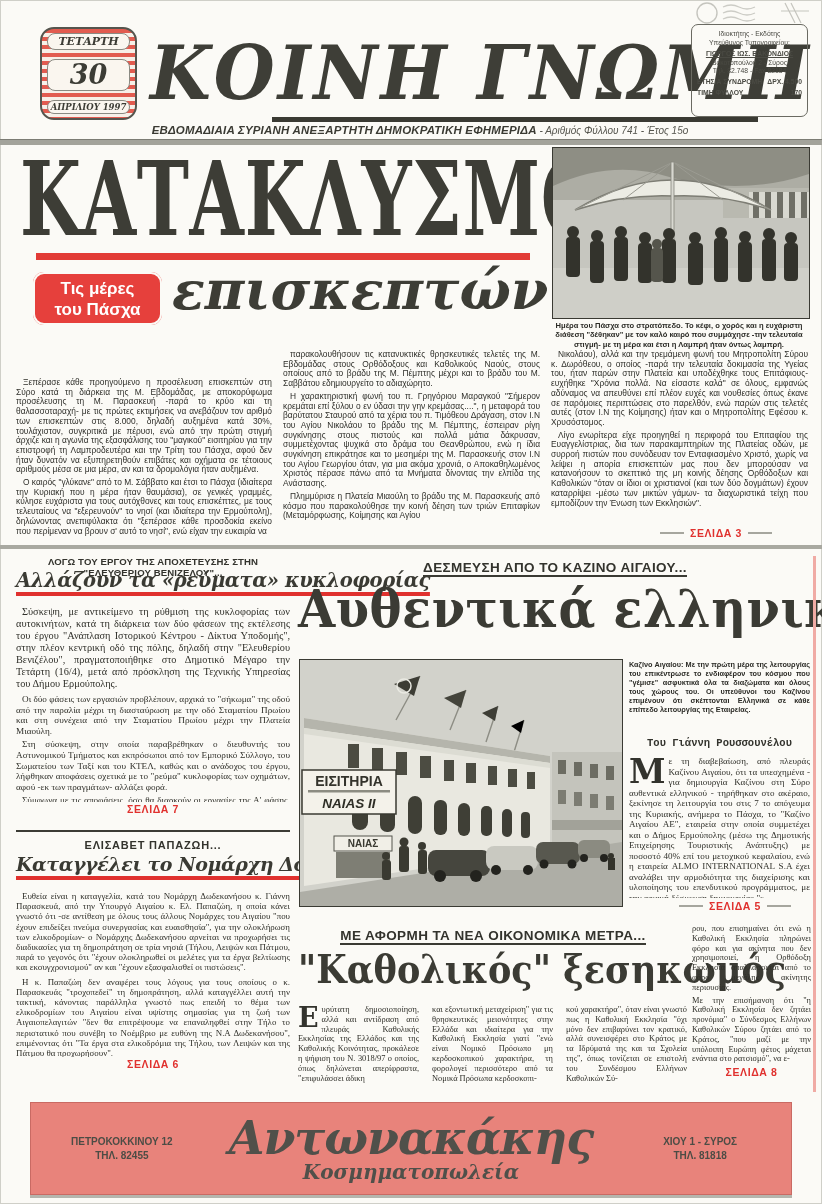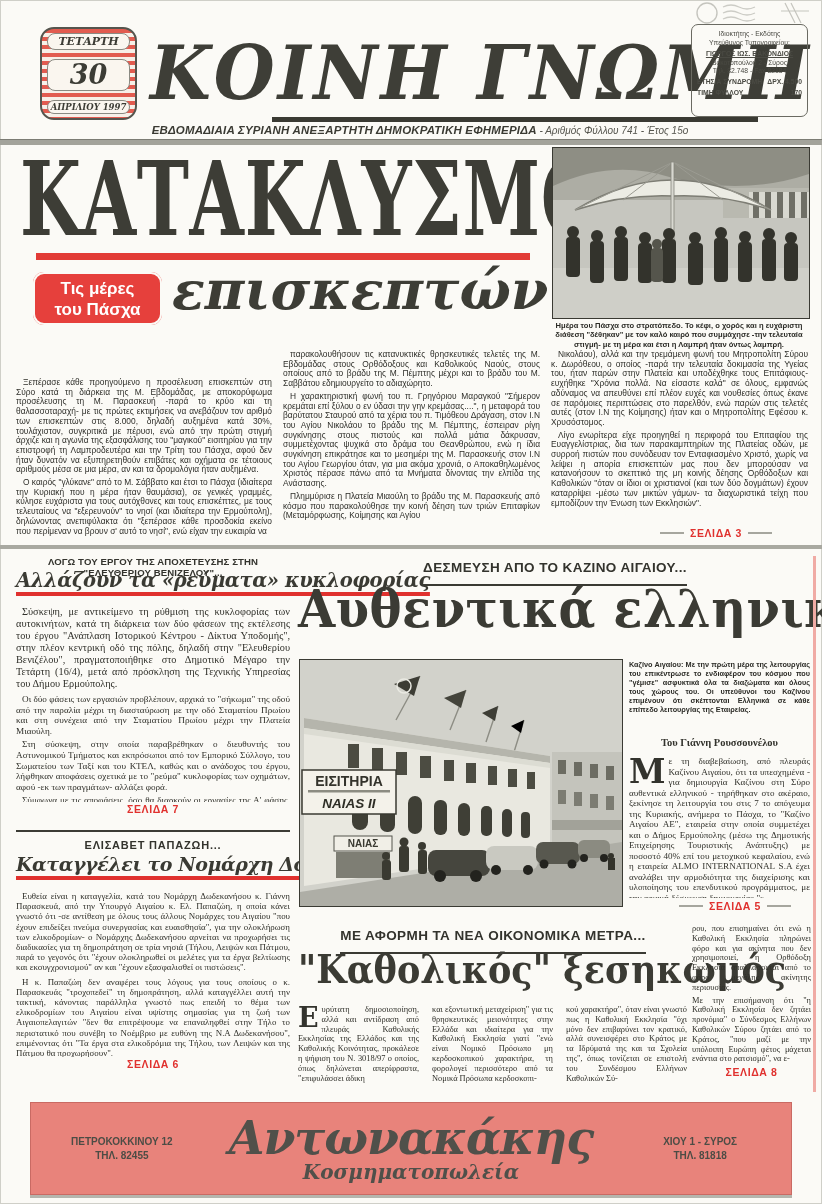--- a/index.html
+++ b/index.html
@@ -70,28 +70,28 @@
   .lc-divider{left:16px;top:830px;width:274px;height:2px;background:#3c3c35;}
   .p-kicker{top:839px;font-size:11px;text-align:center;letter-spacing:.8px;}
   .p-head{top:853px;font-size:19px;letter-spacing:-.4px;text-align:center;}
   .p-body{top:891px;font-size:8.9px;line-height:10.2px;height:166px;overflow:hidden;}
   .p-body p{margin:0 0 4px 0;text-indent:6px;}
   .p-ref{top:1058px;left:16px;width:274px;justify-content:center;}
 
   
   .rc{left:298px;width:514px;}
   .kicker-big{font-size:13.5px;letter-spacing:.4px;}
-  .kicker-big span{border-bottom:2.5px solid #3a3a33;padding-bottom:9px;}
+  .kicker-big span{border-bottom:2.5px solid #3a3a33;padding-bottom:0;}
   .c-kicker{top:560px;text-align:center;}
   .c-head{top:577px;width:514px;text-align:center;font-family:"DejaVu Serif",serif;font-weight:bold;
       font-size:48px;color:#3b3b34;transform:scaleY(1.1);transform-origin:center top;letter-spacing:.5px;white-space:nowrap;}
   .photo2{left:299px;top:659px;width:322px;height:246px;}
   .c-col{left:629px;width:181px;}
   .c-cap{top:660px;font-weight:bold;font-size:7.3px;line-height:9px;text-align:justify;color:#2c2c27;}
-  .c-byline{top:737px;text-align:center;font-family:Liberation Serif, serif;font-weight:bold;font-size:10.5px;color:#33332d;}
+  .c-byline{top:737px;text-align:center;font-family:Liberation Mono, monospace;font-weight:bold;font-size:10.5px;color:#33332d;}
   .c-body{top:756px;font-size:9.1px;line-height:10.5px;height:142px;overflow:hidden;}
   .dropcap{float:left;font-family:"DejaVu Serif",serif;font-weight:bold;font-size:33px;line-height:27px;
       padding:2px 3px 0 0;color:#33332d;}
   .c-ref{top:900px;left:660px;width:150px;justify-content:center;}
 
   
   .k-kicker{top:928px;left:298px;width:390px;text-align:center;}
   .k-head{top:946px;left:298px;width:390px;text-align:center;font-family:"DejaVu Serif",serif;font-weight:bold;
       font-size:35px;color:#3b3b34;transform:scaleY(1.12);transform-origin:center top;white-space:nowrap;}
   .k-col{top:1005px;width:121px;height:88px;overflow:hidden;font-size:8.4px;line-height:9.8px;}

